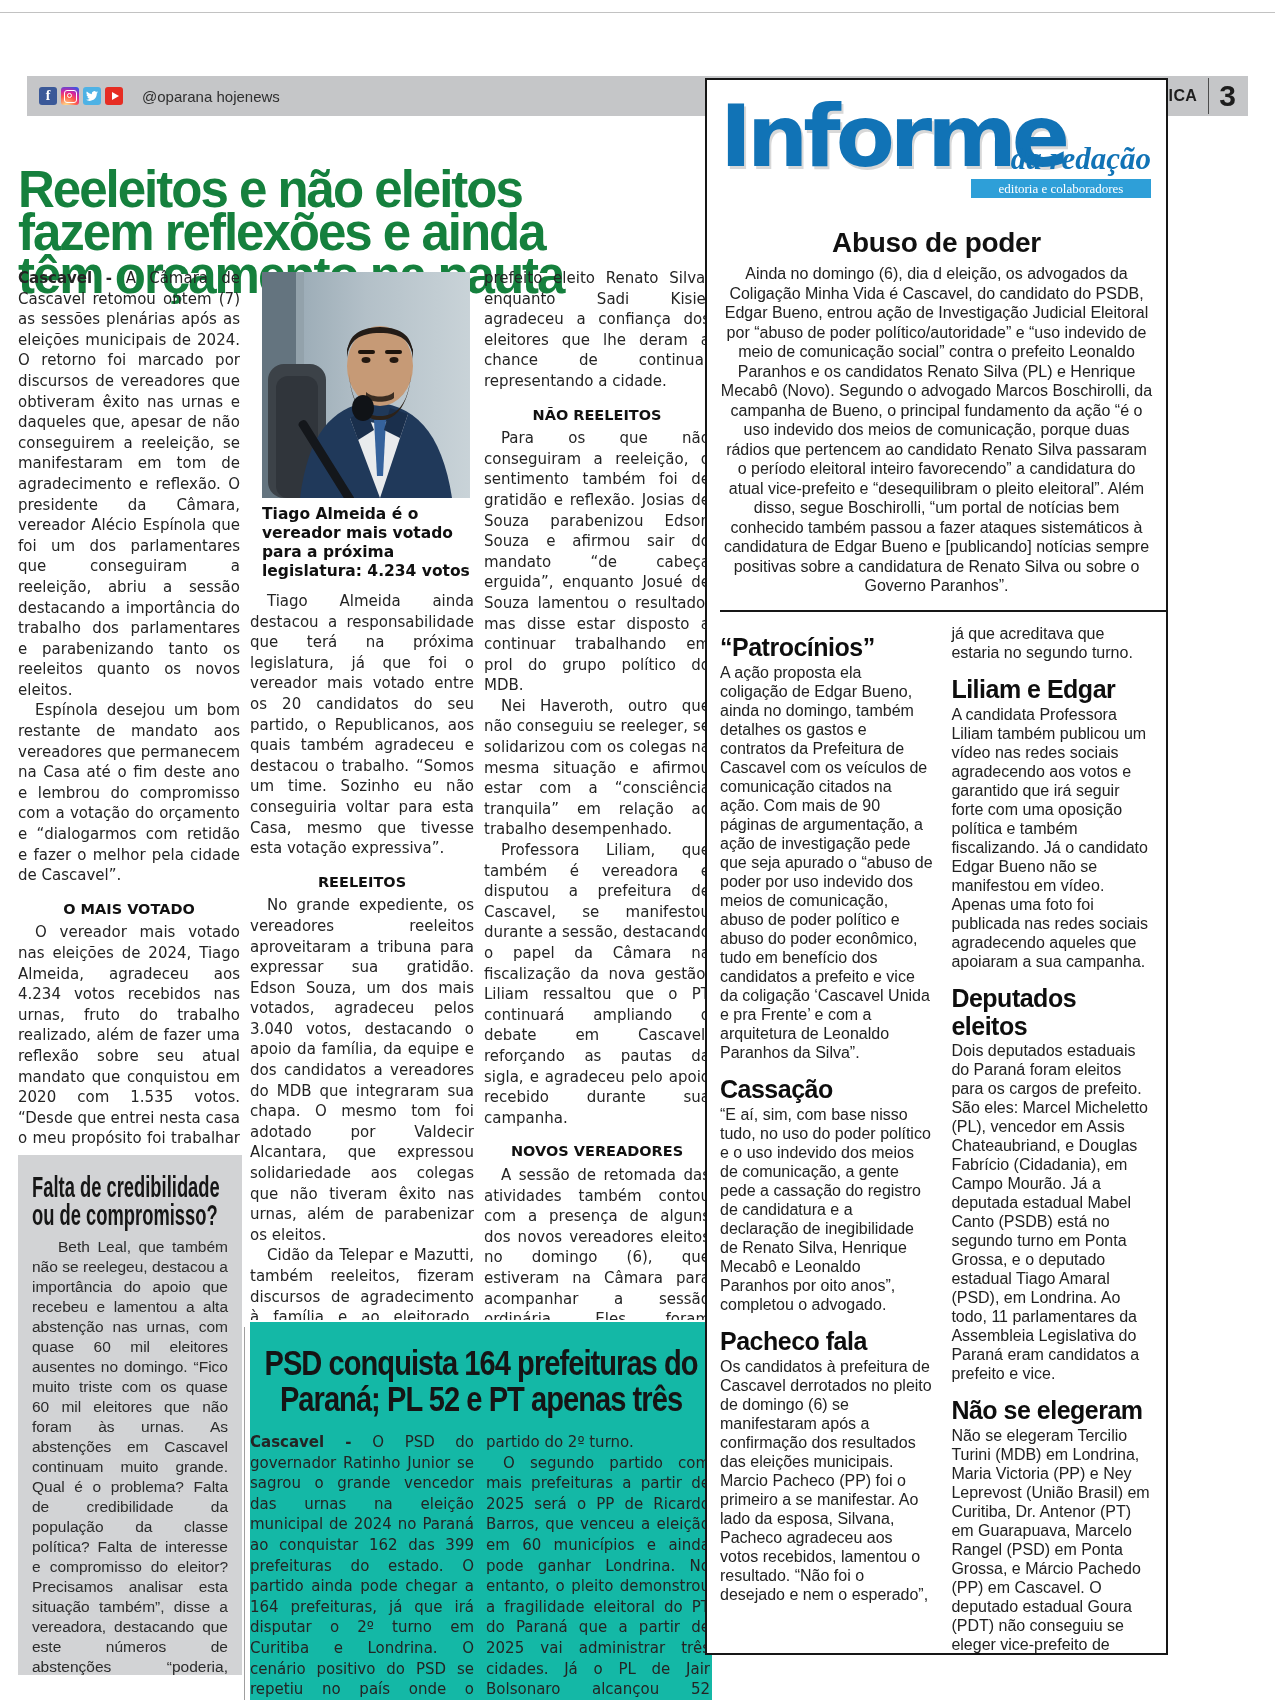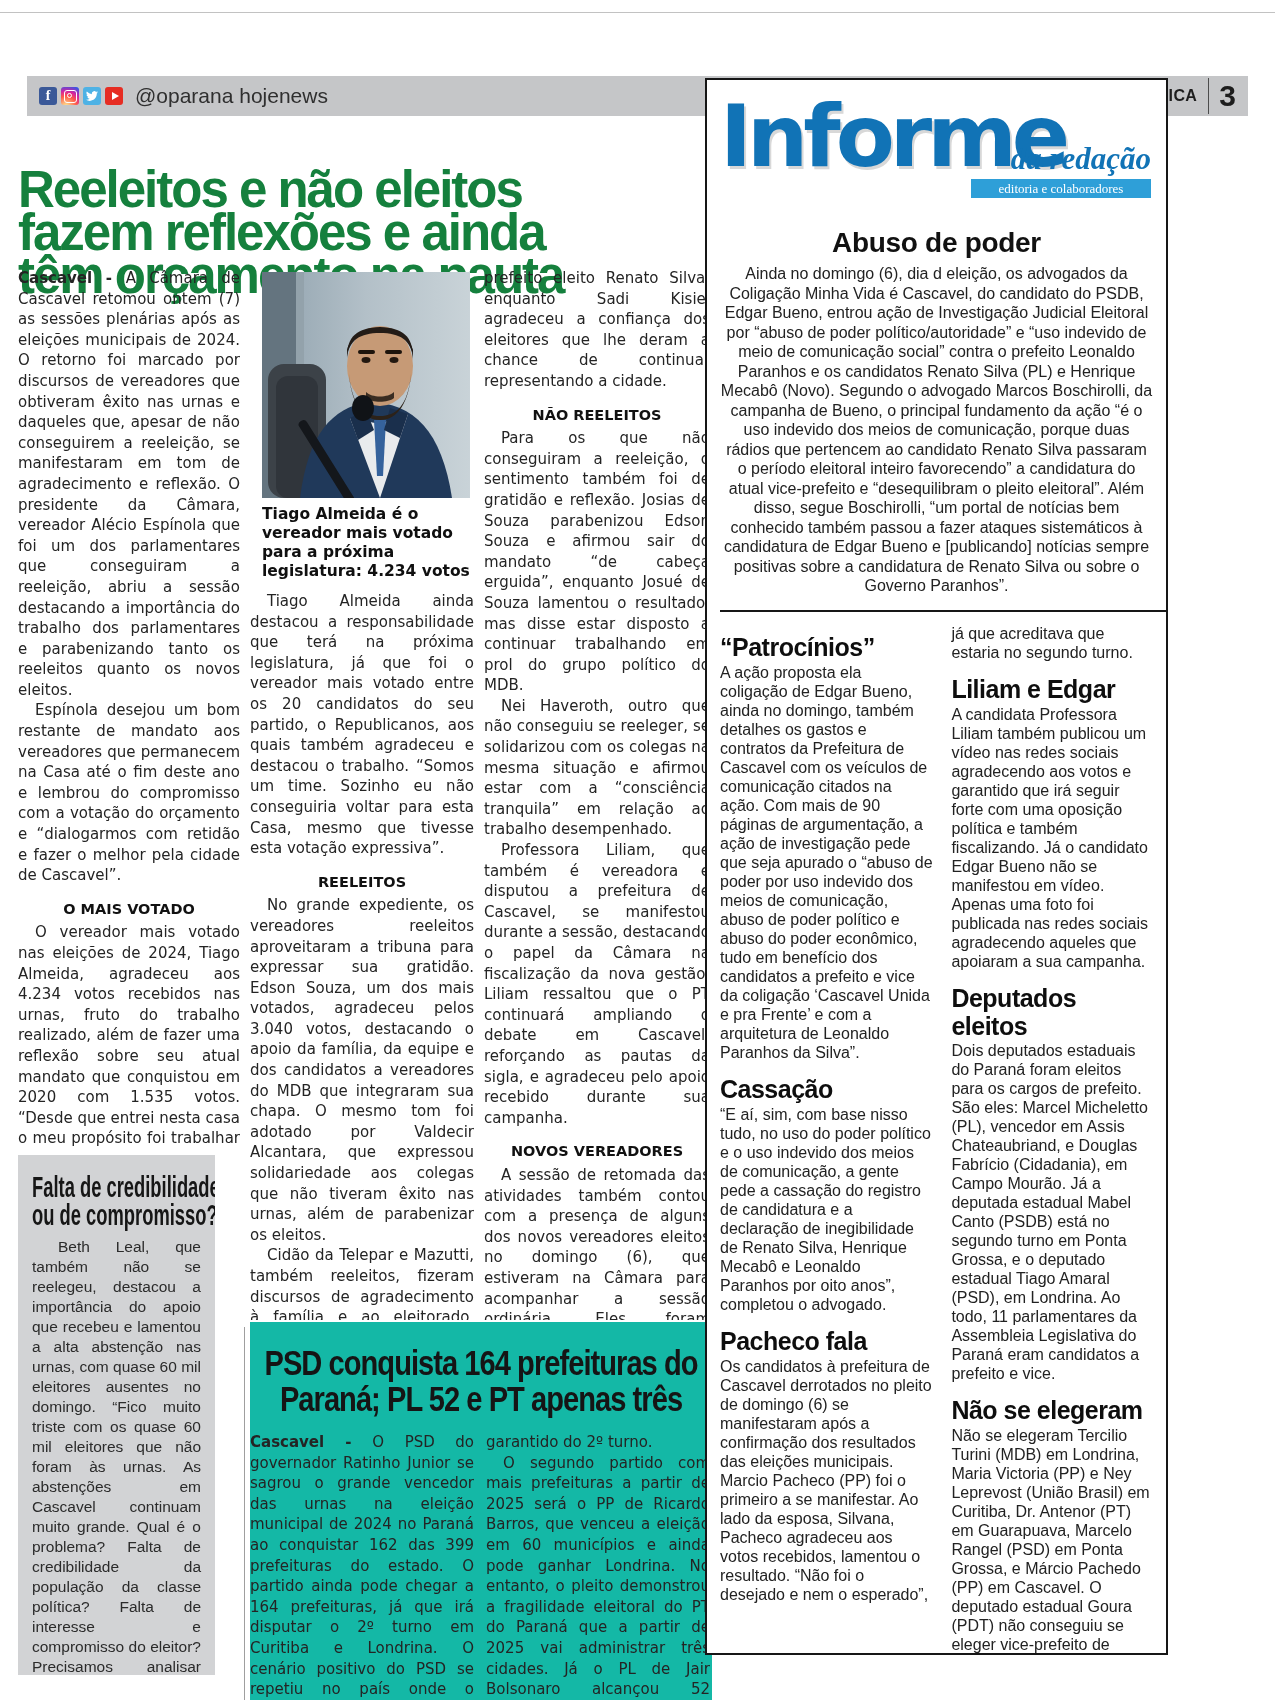--- a/index.html
+++ b/index.html
@@ -12,21 +12,21 @@
           display:flex;align-items:center;padding:0 12px;box-sizing:border-box;}
   .socials{display:flex;gap:4px;align-items:center;}
   .sicon{width:18px;height:18px;border-radius:3px;display:flex;align-items:center;justify-content:center;}
   .fb{background:#3b5998;color:#fff;font-weight:bold;font-size:14px;font-family:"Liberation Serif",serif;}
   .ig{background:radial-gradient(circle at 28% 110%,#fdf497 0%,#fd5949 45%,#d6249f 65%,#285AEB 95%);}
   .igin{width:11px;height:11px;border:1.6px solid #fff;border-radius:3px;position:relative;}
   .igin::after{content:"";position:absolute;left:2.4px;top:2.4px;width:3.6px;height:3.6px;border:1.4px solid #fff;border-radius:50%;}
   .tw{background:#4eb2e5;}
   .yt{background:#e62d23;}
   .ytplay{width:0;height:0;border-left:7px solid #fff;border-top:4.5px solid transparent;border-bottom:4.5px solid transparent;margin-left:2px;}
-  .handle{margin-left:12px;font-size:21px;color:#2f2f2f;text-align:right;}
+  .handle{margin-left:19px;font-size:15px;color:#2f2f2f;text-align:right;}
   .tb-spacer{flex:1;}
   .tb-date{font-size:15px;color:#1f1f1f;padding-right:11px;}
   .tb-sec{font-weight:800;font-size:16px;letter-spacing:.4px;padding:0 11px;border-left:1.5px solid #4c4c4c;line-height:24px;}
   .tb-page{font-weight:800;font-size:30px;padding-left:10px;border-left:1.5px solid #4c4c4c;line-height:36px;}
 
   
   .headline{position:absolute;left:18px;top:134px;width:712px;font-weight:800;color:#15803d;
             font-size:51px;line-height:43px;letter-spacing:-2px;}
   .headline span{display:block;}
 
@@ -39,21 +39,21 @@
   .col1{left:18px;width:222px;height:884px;}
   .col2{left:250px;width:224px;height:1052px;}
   .col3{left:484px;width:226px;height:1052px;}
 
   
   .photo-row{position:relative;margin:4px 0 0 12px;}
   .caption{margin:7px 0 10px 12px;font-weight:700;font-size:15.5px;line-height:19px;text-align:left;
            color:#101010;font-family:"DejaVu Sans",sans-serif;}
 
   
-  .graybox{position:absolute;left:18px;top:1155px;width:197px;height:520px;background:#d2d3d5;
+  .graybox{position:absolute;left:18px;top:1155px;width:224px;height:520px;background:#d2d3d5;
            box-sizing:border-box;padding:18px 14px;z-index:6;overflow:hidden;}
   .gb-title{transform:scale(.68,1.08);transform-origin:left top;font-weight:800;font-size:27px;
             line-height:26px;color:#161616;margin-bottom:12px;}
   .gb-title span{display:block;white-space:nowrap;}
   .gb-text{font-size:15.5px;line-height:20px;text-align:justify;text-indent:26px;color:#2b2b2b;}
 
   
   .psd{position:absolute;left:250px;top:1322px;width:462px;height:378px;background:#14b8a6;z-index:5;overflow:hidden;}
   .psd-divider{position:absolute;left:244px;top:1327px;width:1px;height:373px;background:#9f9f9f;z-index:6;}
   .psd-headline{margin-top:22px;text-align:center;font-weight:800;font-size:30px;line-height:31px;
@@ -197,21 +197,21 @@
   <div class="psd">
     <div class="psd-headline">
       <span>PSD conquista 164 prefeituras do</span>
       <span>Paraná; PL 52 e PT apenas três</span>
     </div>
     <div class="psd-cols">
       <div class="psd-colA">
         <p><span class="lead">Cascavel - </span><span>O PSD do governador Ratinho Junior se sagrou o grande vencedor das urnas na eleição municipal de 2024 no Paraná ao conquistar 162 das 399 prefeituras do estado. O partido ainda pode chegar a 164 prefeituras, já que irá disputar o 2º turno em Curitiba e Londrina. O cenário positivo do PSD se repetiu no país onde o partido pode vencer em até 888 prefeituras, a</span></p>
       </div>
       <div class="psd-colB">
-        <p>garantido do 2º turno.</p>
+        <p>partido do 2º turno.</p>
         <p class="ind">O segundo partido com mais prefeituras a partir de 2025 será o PP de Ricardo Barros, que venceu a eleição em 60 municípios e ainda pode ganhar Londrina. No entanto, o pleito demonstrou a fragilidade eleitoral do PT do Paraná que a partir de 2025 vai administrar três cidades. Já o PL de Jair Bolsonaro alcançou 52 prefeituras no Paraná.</p>
       </div>
     </div>
   </div>
 
   <aside class="informe">
     <div class="inf-logo-row">
       <div class="inf-logo">Informe</div>
       <div class="inf-redacao">da redação</div>
       <div class="inf-bar">editoria e colaboradores</div>

